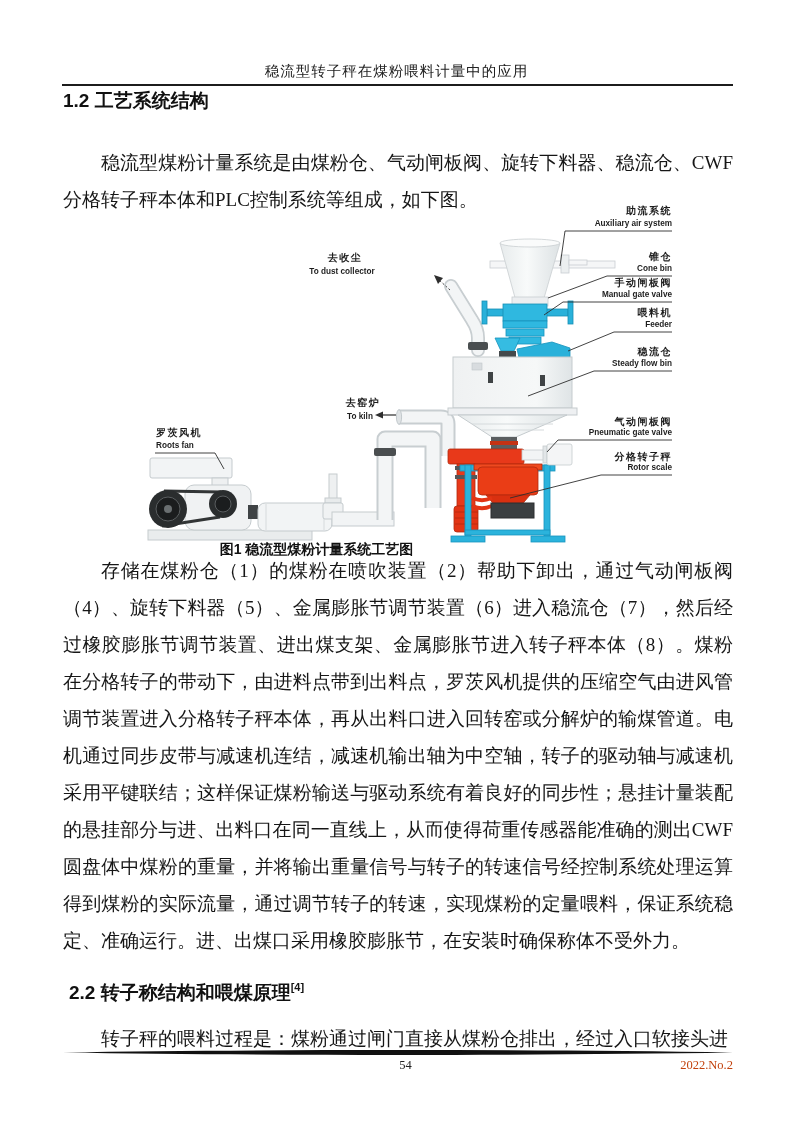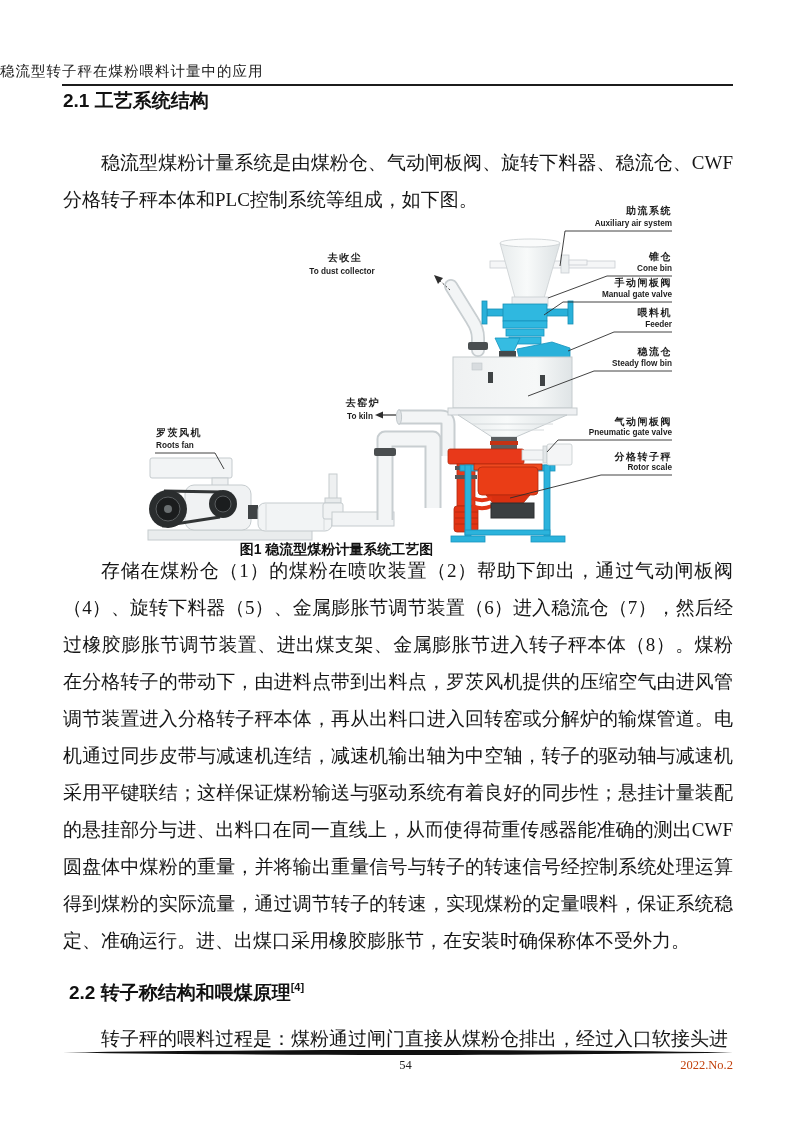--- a/index.html
+++ b/index.html
@@ -1,48 +1,48 @@
 <!DOCTYPE html>
 <html><head>
 <meta charset="utf-8">
 <style>
   html,body{margin:0;padding:0;background:#888;}
   .page{position:relative;width:793px;height:1122px;background:#ffffff;margin:0 auto;
         font-family:"Liberation Serif","DejaVu Serif",serif;color:#1a1a1a;overflow:hidden;}
   .abs{position:absolute;}
-  .header-title{top:62px;left:0;width:793px;font-size:14.5px;letter-spacing:1px;color:#222;}
+  .header-title{top:62px;left:0;width:793px;text-align:center;font-size:14.5px;letter-spacing:1px;color:#222;}
   .header-rule{top:84px;left:62px;width:671px;height:2px;background:#1c1c1c;}
   .h1{left:63px;width:670px;font-family:"Liberation Sans","DejaVu Sans",sans-serif;font-weight:700;font-size:19px;color:#111;}
   .h1.s21{top:88px;}
   .h1.s22{top:980px;margin-left:6px;}
   .h1 sup{font-size:11px;font-weight:700;vertical-align:8px;}
   .para{left:63px;width:670px;font-size:19px;line-height:37px;text-align:justify;text-indent:2em;color:#161616;}
   .p1{top:116px;margin-top:28px;}
   .p2{top:552px;}
   .p3{top:1020px;}
   .caption{top:541px;left:0;width:633px;text-align:center;font-family:"Liberation Sans","DejaVu Sans",sans-serif;
-           font-weight:700;font-size:14px;color:#111;padding-left:20px;}
+           font-weight:700;font-size:14px;color:#111;}
   .footer-num{top:1058px;left:0;width:793px;text-align:center;font-size:12.5px;color:#222;padding-left:9px;}
   .footer-issue{top:1058px;right:60px;font-size:12.5px;color:#c2410c;}
   .fig-svg{left:120px;top:198px;}
   .frule-svg{left:63px;top:1049px;}
   
   .lzh{font-family:"Liberation Serif","DejaVu Serif",serif;font-size:10px;font-weight:700;letter-spacing:1.5px;fill:#1d1d1d;}
   .len{font-family:"Liberation Sans","DejaVu Sans",sans-serif;font-size:8.2px;font-weight:700;fill:#1d1d1d;}
   .leader{stroke:#2e2e2e;stroke-width:0.9;fill:none;}
 </style>
 </head>
 <body>
 
 <div class="page">
 
   <div class="abs header-title">稳流型转子秤在煤粉喂料计量中的应用</div>
   <div class="abs header-rule"></div>
 
-  <div class="abs h1 s21">2.1 工艺系统结构</div>
+  <div class="abs h1 s21">1.2 工艺系统结构</div>
   <div class="abs para p1">稳流型煤粉计量系统是由煤粉仓、气动闸板阀、旋转下料器、稳流仓、CWF分格转子秤本体和PLC控制系统等组成，如下图。</div>
 
   <svg class="abs fig-svg" width="560" height="352" viewBox="0 0 560 352" xmlns="http://www.w3.org/2000/svg">
     <defs>
       <linearGradient id="gfun" x1="0" y1="0" x2="1" y2="0">
         <stop offset="0" stop-color="#e7ebec"></stop>
           <stop offset="0.45" stop-color="#f8fafa"></stop>
           <stop offset="1" stop-color="#dde2e4"></stop>
       </linearGradient>
       <linearGradient id="gbin" x1="0" y1="0" x2="1" y2="0">

